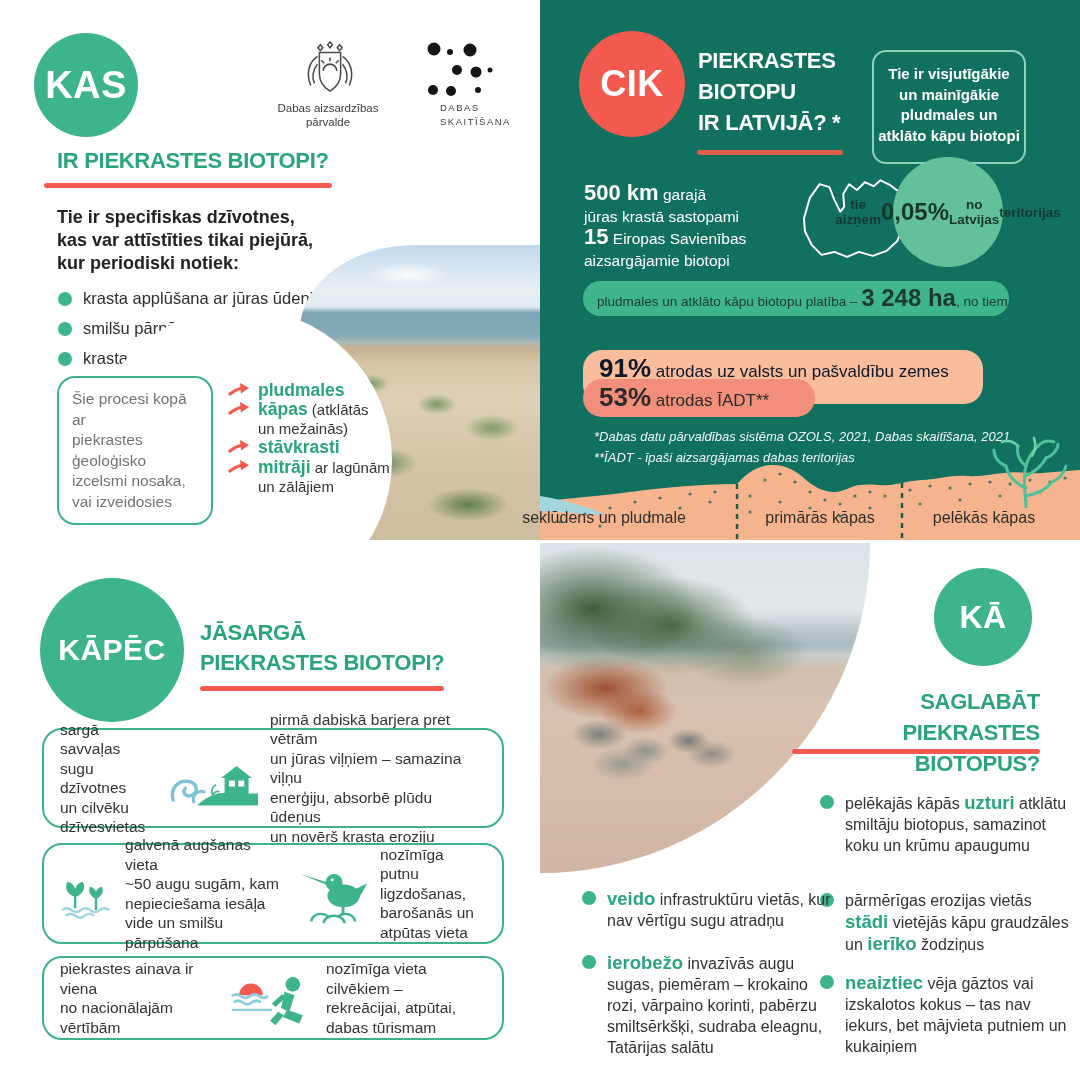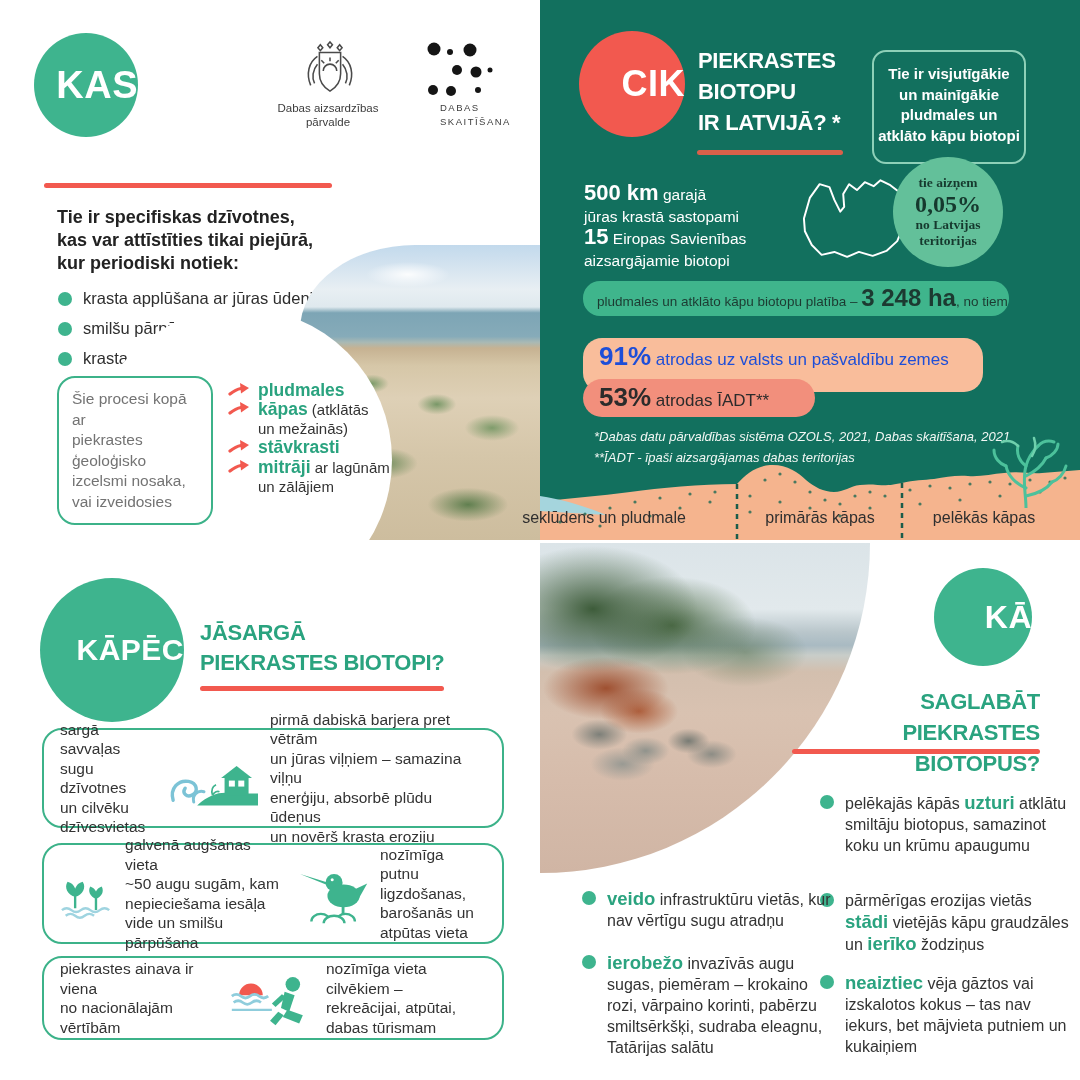--- a/index.html
+++ b/index.html
@@ -1,20 +1,20 @@
 <!DOCTYPE html>
 <html><head>
 <meta charset="utf-8">
 <style>
   html,body{margin:0;padding:0;background:#ffffff;font-family:"Liberation Sans","DejaVu Sans",sans-serif;color:#2e2e2e;}
   #stage{position:relative;width:1080px;height:1080px;overflow:hidden;background:#fff;}
   .abs{position:absolute;}
   .pre{white-space:pre-line;}
   .badge{position:absolute;border-radius:50%;background:#3eb48e;color:#fff;font-weight:bold;
-         display:flex;align-items:center;justify-content:flex-end;letter-spacing:.5px;}
+         display:flex;align-items:center;justify-content:center;letter-spacing:.5px;}
   .h-green{color:#2aa37f;font-weight:bold;letter-spacing:-0.3px;}
   .redline{position:absolute;height:5px;background:#f2594f;border-radius:2.5px;}
   
   .q-teal{position:absolute;left:540px;top:0;width:540px;height:540px;background:#12705e;}
   .white-bold{color:#fff;font-weight:bold;}
   .stat-line{height:22px;color:#fff;font-size:15.5px;white-space:nowrap;}
   .stat-line .big{font-size:22px;font-weight:bold;}
   .pill{position:absolute;white-space:nowrap;}
   .pill .big{font-weight:bold;}
   
@@ -102,20 +102,21 @@
         <circle cx="52" cy="32" r="5.5"></circle>
         <circle cx="66" cy="30" r="2.5"></circle>
       <circle cx="9" cy="50" r="5"></circle>
         <circle cx="27" cy="51" r="5"></circle>
         <circle cx="54" cy="50" r="3"></circle>
     </g>
   </svg>
   <div class="logo-caption pre" style="left:440px;top:101px;font-size:9.5px;letter-spacing:1.5px;line-height:13.5px;">DABAS
 SKAITĪŠANA</div>
 
+  <div class="abs h-green" style="left:57px;top:148px;font-size:22px;">IR PIEKRASTES BIOTOPI?</div>
   <div class="redline" style="left:44px;top:183px;width:288px;"></div>
 
   <div class="abs pre" style="left:57px;top:206px;font-size:18px;font-weight:bold;line-height:23px;color:#222;">Tie ir specifiskas dzīvotnes,
 kas var attīstīties tikai piejūrā,
 kur periodiski notiek:</div>
 
   <div class="abs" style="left:58px;top:289px;">
     <div class="b-row" style="margin-bottom:11px;">
       <span class="b-dot"></span>
       <span style="font-size:16.5px;">krasta applūšana ar jūras ūdeni</span>
@@ -188,33 +189,33 @@
     <div class="stat-line"><span class="big"></span><span>jūras krastā sastopami</span></div>
     <div class="stat-line"><span class="big">15</span><span> Eiropas Savienības</span></div>
     <div class="stat-line"><span class="big"></span><span>aizsargājamie biotopi</span></div>
   </div>
 
   <svg class="abs" style="left:800px;top:172px;" width="108" height="98" viewBox="0 0 110 95">
     <path d="M4 45 L10 24 L20 10 L30 13 L35 26 L41 38 L45 33 L44 20 L50 10 L58 16 L66 8 L75 12 L82 6 L92 11 L101 18 L104 30 L99 44 L104 56 L99 68 L88 78 L74 83 L60 79 L48 84 L35 79 L22 82 L12 72 L5 58 Z" fill="none" stroke="#ffffff" stroke-width="2" stroke-linejoin="round"></path>
   </svg>
 
   <div class="abs" style="left:893px;top:157px;width:110px;height:110px;border-radius:50%;background:#63c09a;
-       display:flex;flex-direction:column;align-items:center;justify-content:center;color:#16392e;text-align:center;font-family:Liberation Serif, serif;">
+       display:flex;align-items:center;justify-content:center;color:#16392e;text-align:center;">
     <div style="font-size:13.5px;font-weight:bold;">tie aizņem</div>
     <div style="font-size:24px;font-weight:bold;line-height:26px;">0,05%</div>
     <div style="font-size:13.5px;font-weight:bold;">no Latvijas</div>
     <div style="font-size:13.5px;font-weight:bold;">teritorijas</div>
   </div>
 
   <div class="pill" style="left:583px;top:281px;width:426px;height:35px;border-radius:17px;background:#3fb58c;
        line-height:34px;padding-left:14px;box-sizing:border-box;color:#1c3a31;font-size:13.5px;">
     <span>pludmales un atklāto kāpu biotopu platība – </span><span class="big" style="font-size:24px;">3 248 ha</span><span>, no tiem</span>
   </div>
-  <div class="pill" style="left:583px;top:338px;width:400px;height:54px;border-radius:19px;background:#f9bd9b;
-       line-height:37px;padding-left:16px;box-sizing:border-box;color:#1d4ed8;font-size:17px;">
+  <div class="pill" style="left:583px;top:350px;width:400px;height:54px;border-radius:19px;background:#f9bd9b;
+       line-height:37px;padding-left:16px;box-sizing:border-box;color:#0f172a;font-size:17px;">
     <span class="big" style="font-size:26px;">91%</span><span> atrodas uz valsts un pašvaldību zemes</span>
   </div>
   <div class="pill" style="left:583px;top:379px;width:232px;height:38px;border-radius:19px;background:#f28f7c;
        line-height:37px;padding-left:16px;box-sizing:border-box;color:#2b2b2b;font-size:17px;">
     <span class="big" style="font-size:26px;">53%</span><span> atrodas ĪADT**</span>
   </div>
 
   <div class="abs pre" style="left:594px;top:426px;color:#f2f7f4;font-style:italic;font-size:13px;line-height:21px;">*Dabas datu pārvaldības sistēma OZOLS, 2021, Dabas skaitīšana, 2021
 **ĪADT - īpaši aizsargājamas dabas teritorijas</div>
 

